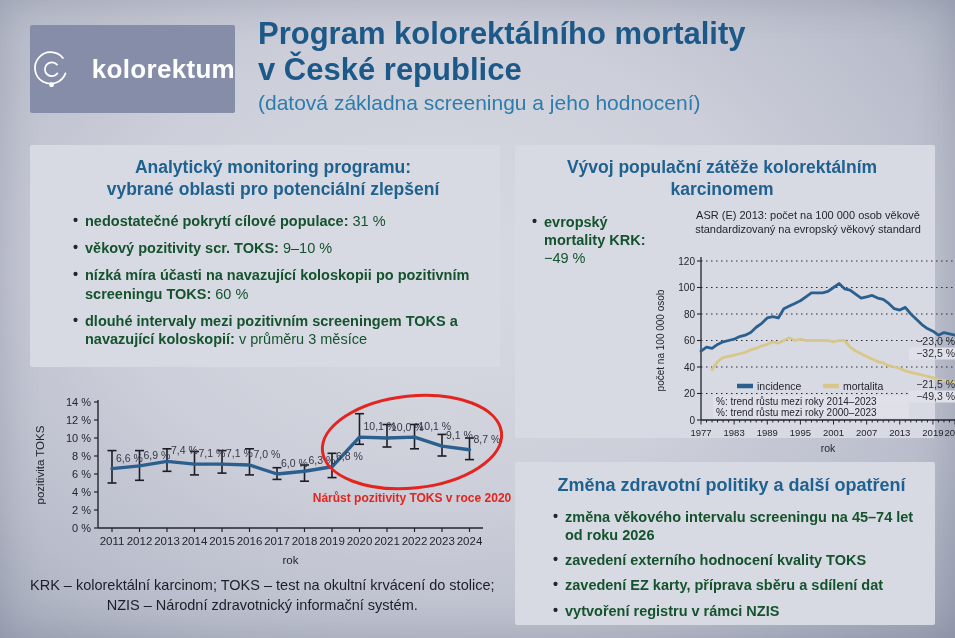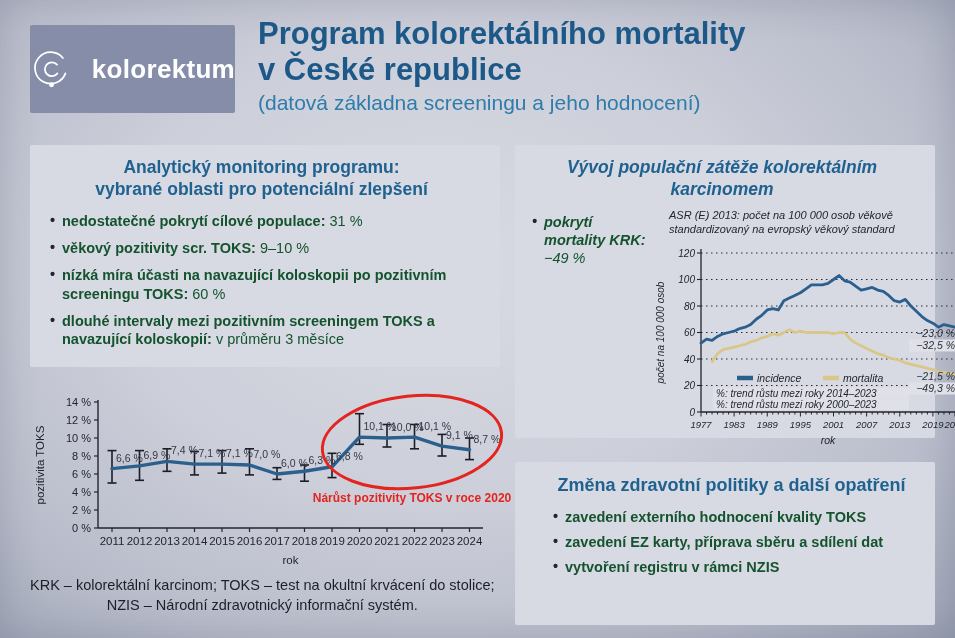--- a/index.html
+++ b/index.html
@@ -14,35 +14,35 @@
     position:absolute;left:30px;top:25px;width:205px;height:88px;
     background:#868da9;border-radius:2px;display:flex;align-items:center;justify-content:center;gap:18px;
   }
   .logo span{color:#fff;font-size:26px;font-weight:600;letter-spacing:.3px;}
   .titles{position:absolute;left:258px;top:16px;}
   .titles h1{margin:0;font-size:31px;line-height:1.16;color:#1c5988;font-weight:bold;}
   .titles .subtitle{font-size:21px;color:#2e7cab;margin-top:3px;}
   
   .panel{position:absolute;background:#d8dae3;border-radius:2px;box-sizing:border-box;}
   .panel-title{text-align:center;font-weight:bold;color:#1f618f;font-size:17.5px;line-height:1.25;}
-  .left-top{left:30px;top:145px;width:470px;height:222px;padding:12px 16px 10px 9px;}
-  .right-top{left:515px;top:145px;width:420px;height:293px;padding:12px 18px 6px 12px;font-style:italic;}
+  .left-top{left:30px;top:145px;width:470px;height:222px;padding:12px 16px 10px 32px;}
+  .right-top{left:515px;top:145px;width:420px;height:293px;padding:12px 18px 6px 12px;}
   .right-bottom{left:515px;top:462px;width:420px;height:163px;padding:12px 14px 8px 27px;}
   .right-bottom .panel-title{font-size:18px;}
   
   ul.blist{list-style:none;margin:11px 0 0 10px;padding:0;color:#14532d;font-size:14.5px;line-height:1.26;}
   ul.blist li{position:relative;padding-left:13px;margin-bottom:9px;}
   ul.blist li::before{content:"\2022";position:absolute;left:1px;top:-1px;font-weight:bold;color:#23252e;}
   ul.blist b{font-weight:bold;}
   .right-top ul.blist{width:122px;flex:0 0 122px;margin-left:4px;margin-top:6px;}
   .right-top ul.blist li{margin-bottom:14px;}
   .right-bottom ul.blist li{margin-bottom:7px;font-weight:bold;}
   .rt-body{display:flex;margin-top:6px;}
   .asr-wrap{flex:1;}
-  .asr-title{font-size:11px;color:#23252e;width:278px;margin:2px auto 4px auto;line-height:1.25;}
+  .asr-title{font-size:11px;color:#23252e;text-align:center;width:278px;margin:2px auto 12px auto;line-height:1.25;}
   
   .toks-chart{position:absolute;left:28px;top:390px;}
   .footer{position:absolute;left:30px;top:576px;font-size:14.5px;color:#1d1f28;line-height:1.35;text-align:center;}
   svg text{font-family:"Liberation Sans",sans-serif;}
 </style>
 </head>
 <body>
 
 <div class="slide">
 
@@ -182,21 +182,21 @@
 
   <div class="footer">
     <div>KRK – kolorektální karcinom; TOKS – test na okultní krvácení do stolice;</div>
     <div>NZIS – Národní zdravotnický informační systém.</div>
   </div>
 
   <section class="panel right-top">
     <div class="panel-title"><span>Vývoj populační zátěže kolorektálním</span><br><span>karcinomem</span></div>
     <div class="rt-body">
       <ul class="blist">
-          <li><b>pokrytí mortality KRK:</b> −49 %</li>
+          <li><b>evropský mortality KRK:</b> −49 %</li>
         </ul>
       <div class="asr-wrap">
         <div class="asr-title">ASR (E) 2013: počet na 100 000 osob věkově standardizovaný na evropský věkový standard</div>
         <svg width="310" height="212" viewBox="0 0 310 212">
             <line x1="44" y1="172" x2="48" y2="172" stroke="#23252e" stroke-width="1.1"></line>
             <text x="42" y="175.5" text-anchor="end" font-size="10" fill="#23252e">0</text>
             <line x1="48" y1="145.5" x2="302" y2="145.5" stroke="#2a2b33" stroke-width="1.1" stroke-dasharray="1.5 3.5"></line>
             <line x1="44" y1="145.5" x2="48" y2="145.5" stroke="#23252e" stroke-width="1.1"></line>
             <text x="42" y="149" text-anchor="end" font-size="10" fill="#23252e">20</text>
             <line x1="48" y1="119" x2="302" y2="119" stroke="#2a2b33" stroke-width="1.1" stroke-dasharray="1.5 3.5"></line>
@@ -291,19 +291,20 @@
             <rect x="256" y="142.5" width="47" height="12" fill="#e0e1e8"></rect>
             <text x="302" y="152" text-anchor="end" font-size="10.5" fill="#2a2f3a">−49,3 %</text>
           </svg>
       </div>
     </div>
   </section>
 
   <section class="panel right-bottom">
     <div class="panel-title">Změna zdravotní politiky a další opatření</div>
     <ul class="blist">
+        <li><b>změna věkového intervalu screeningu na 45–74 let od roku 2026</b></li>
         <li><b>zavedení externího hodnocení kvality TOKS</b></li>
         <li><b>zavedení EZ karty, příprava sběru a sdílení dat</b></li>
         <li><b>vytvoření registru v rámci NZIS</b></li>
       </ul>
   </section>
 
 </div>
 
 </body></html>

